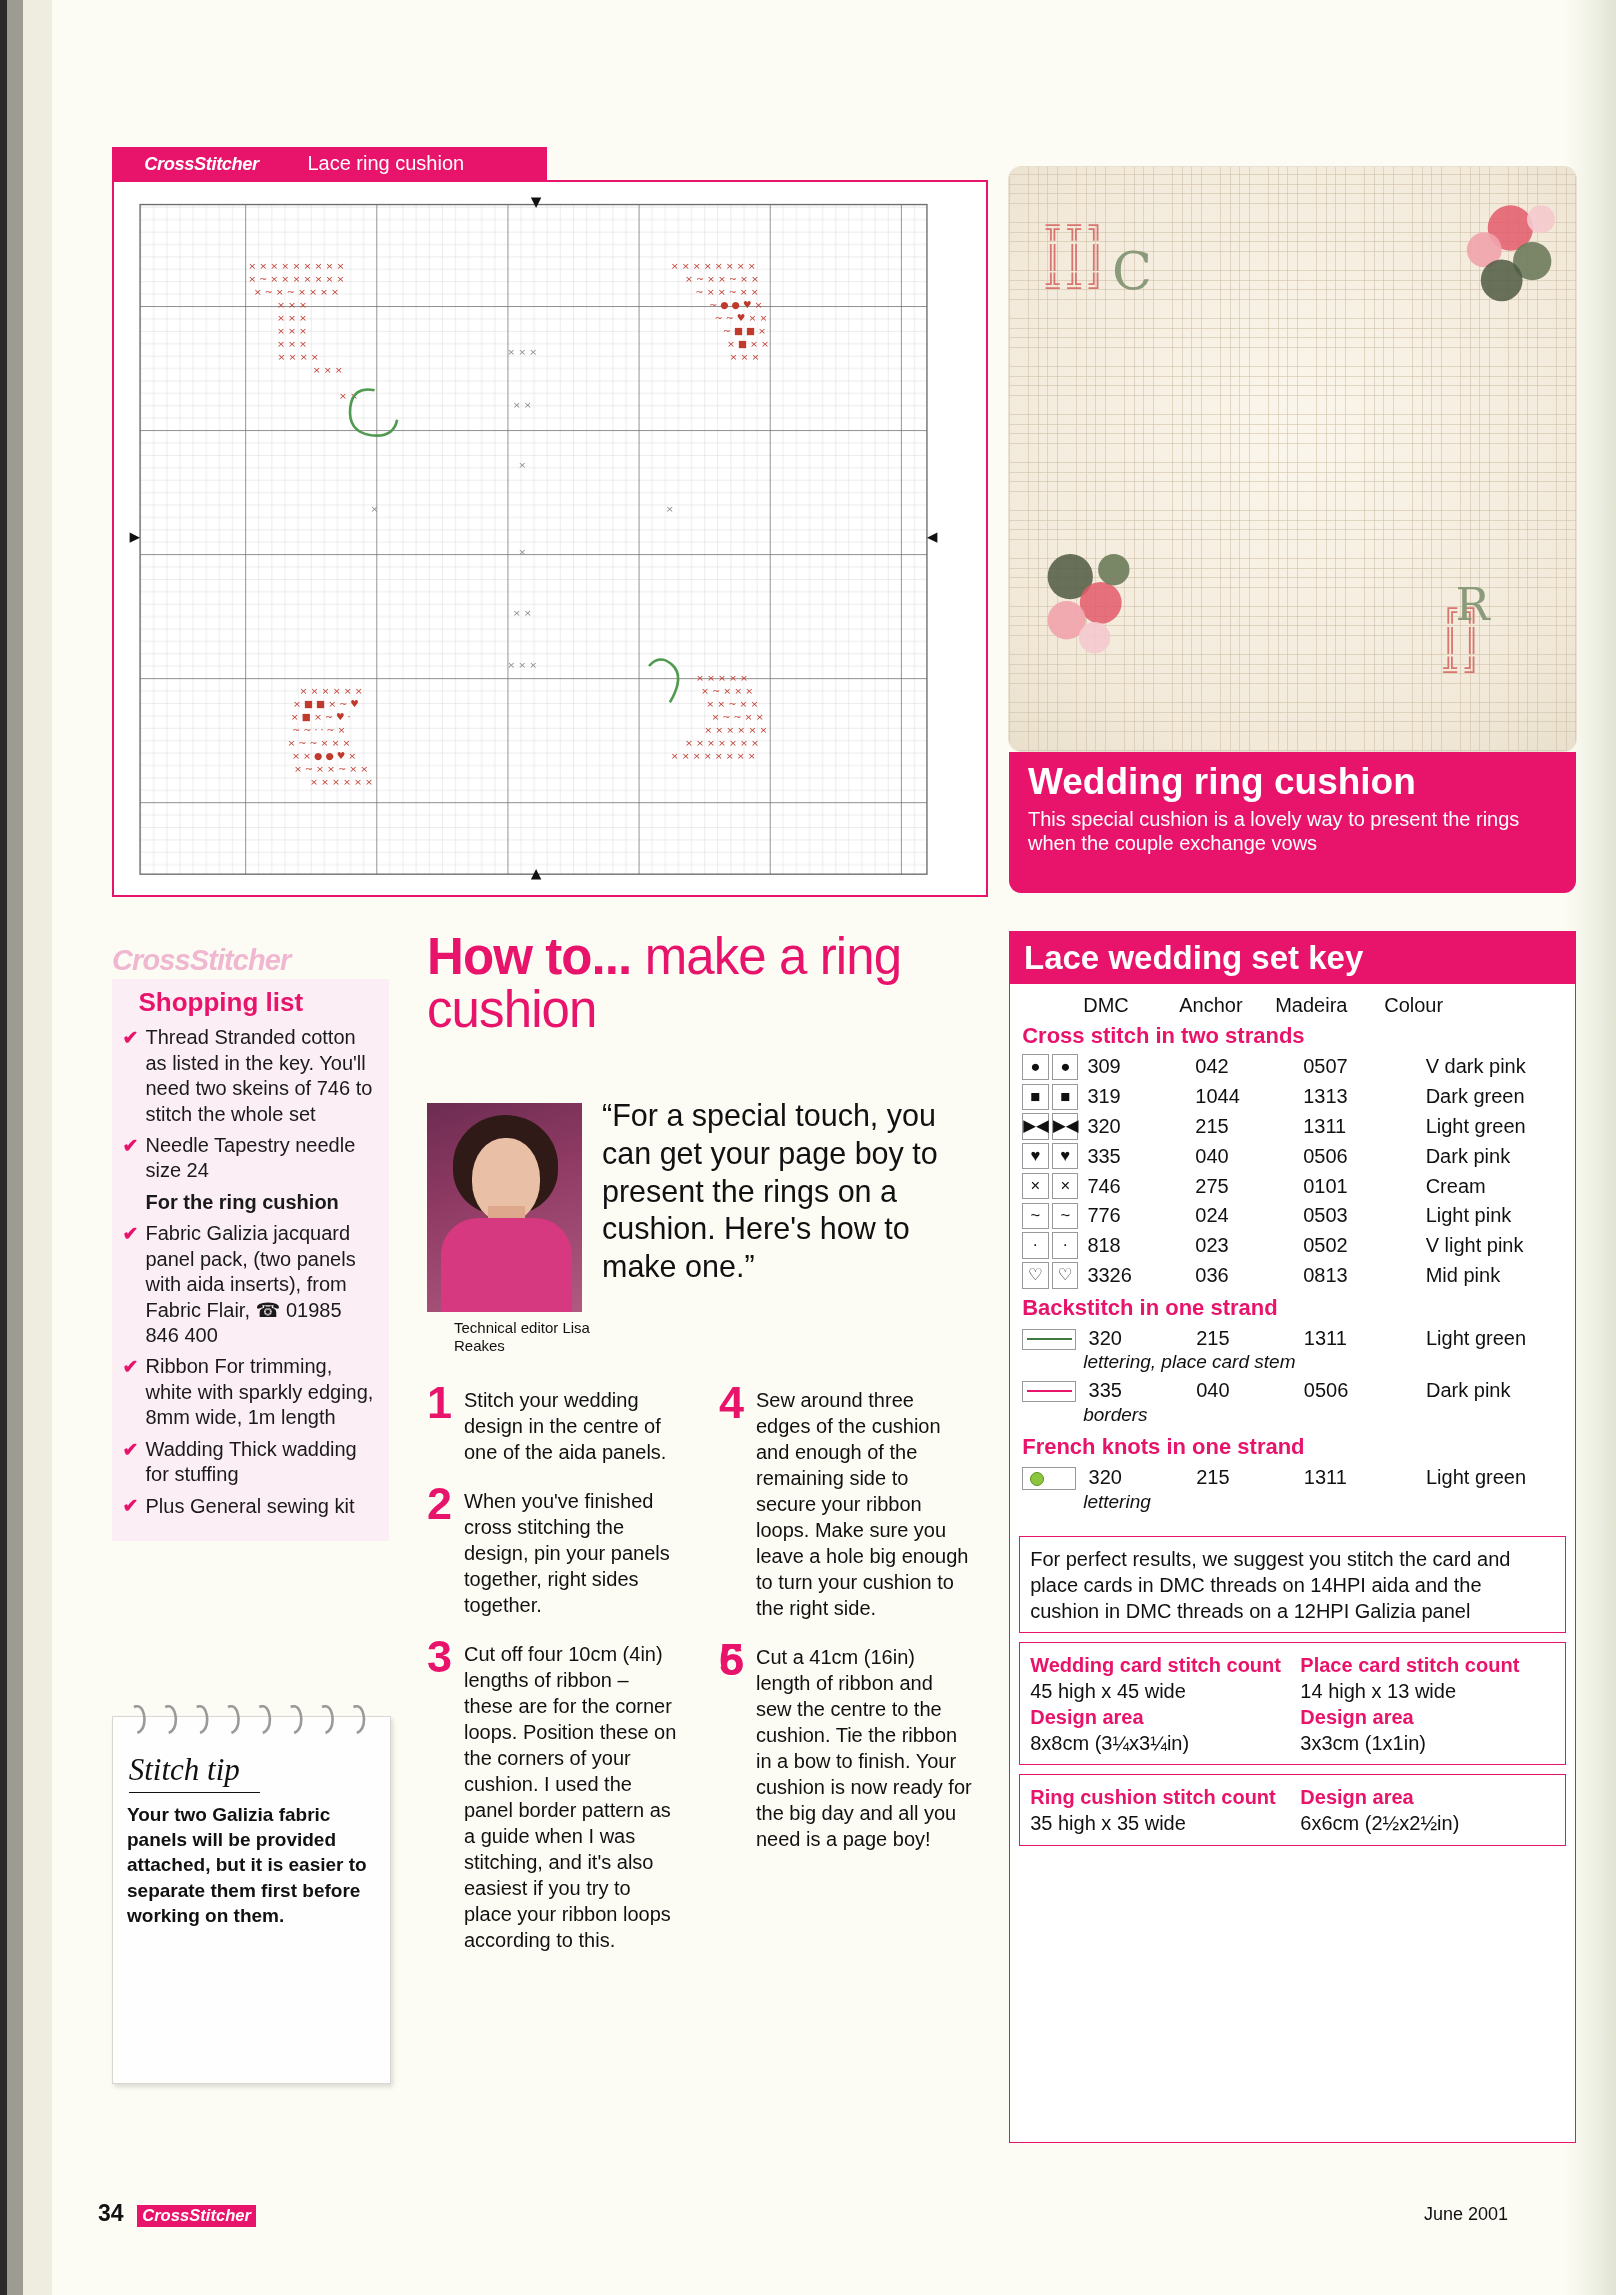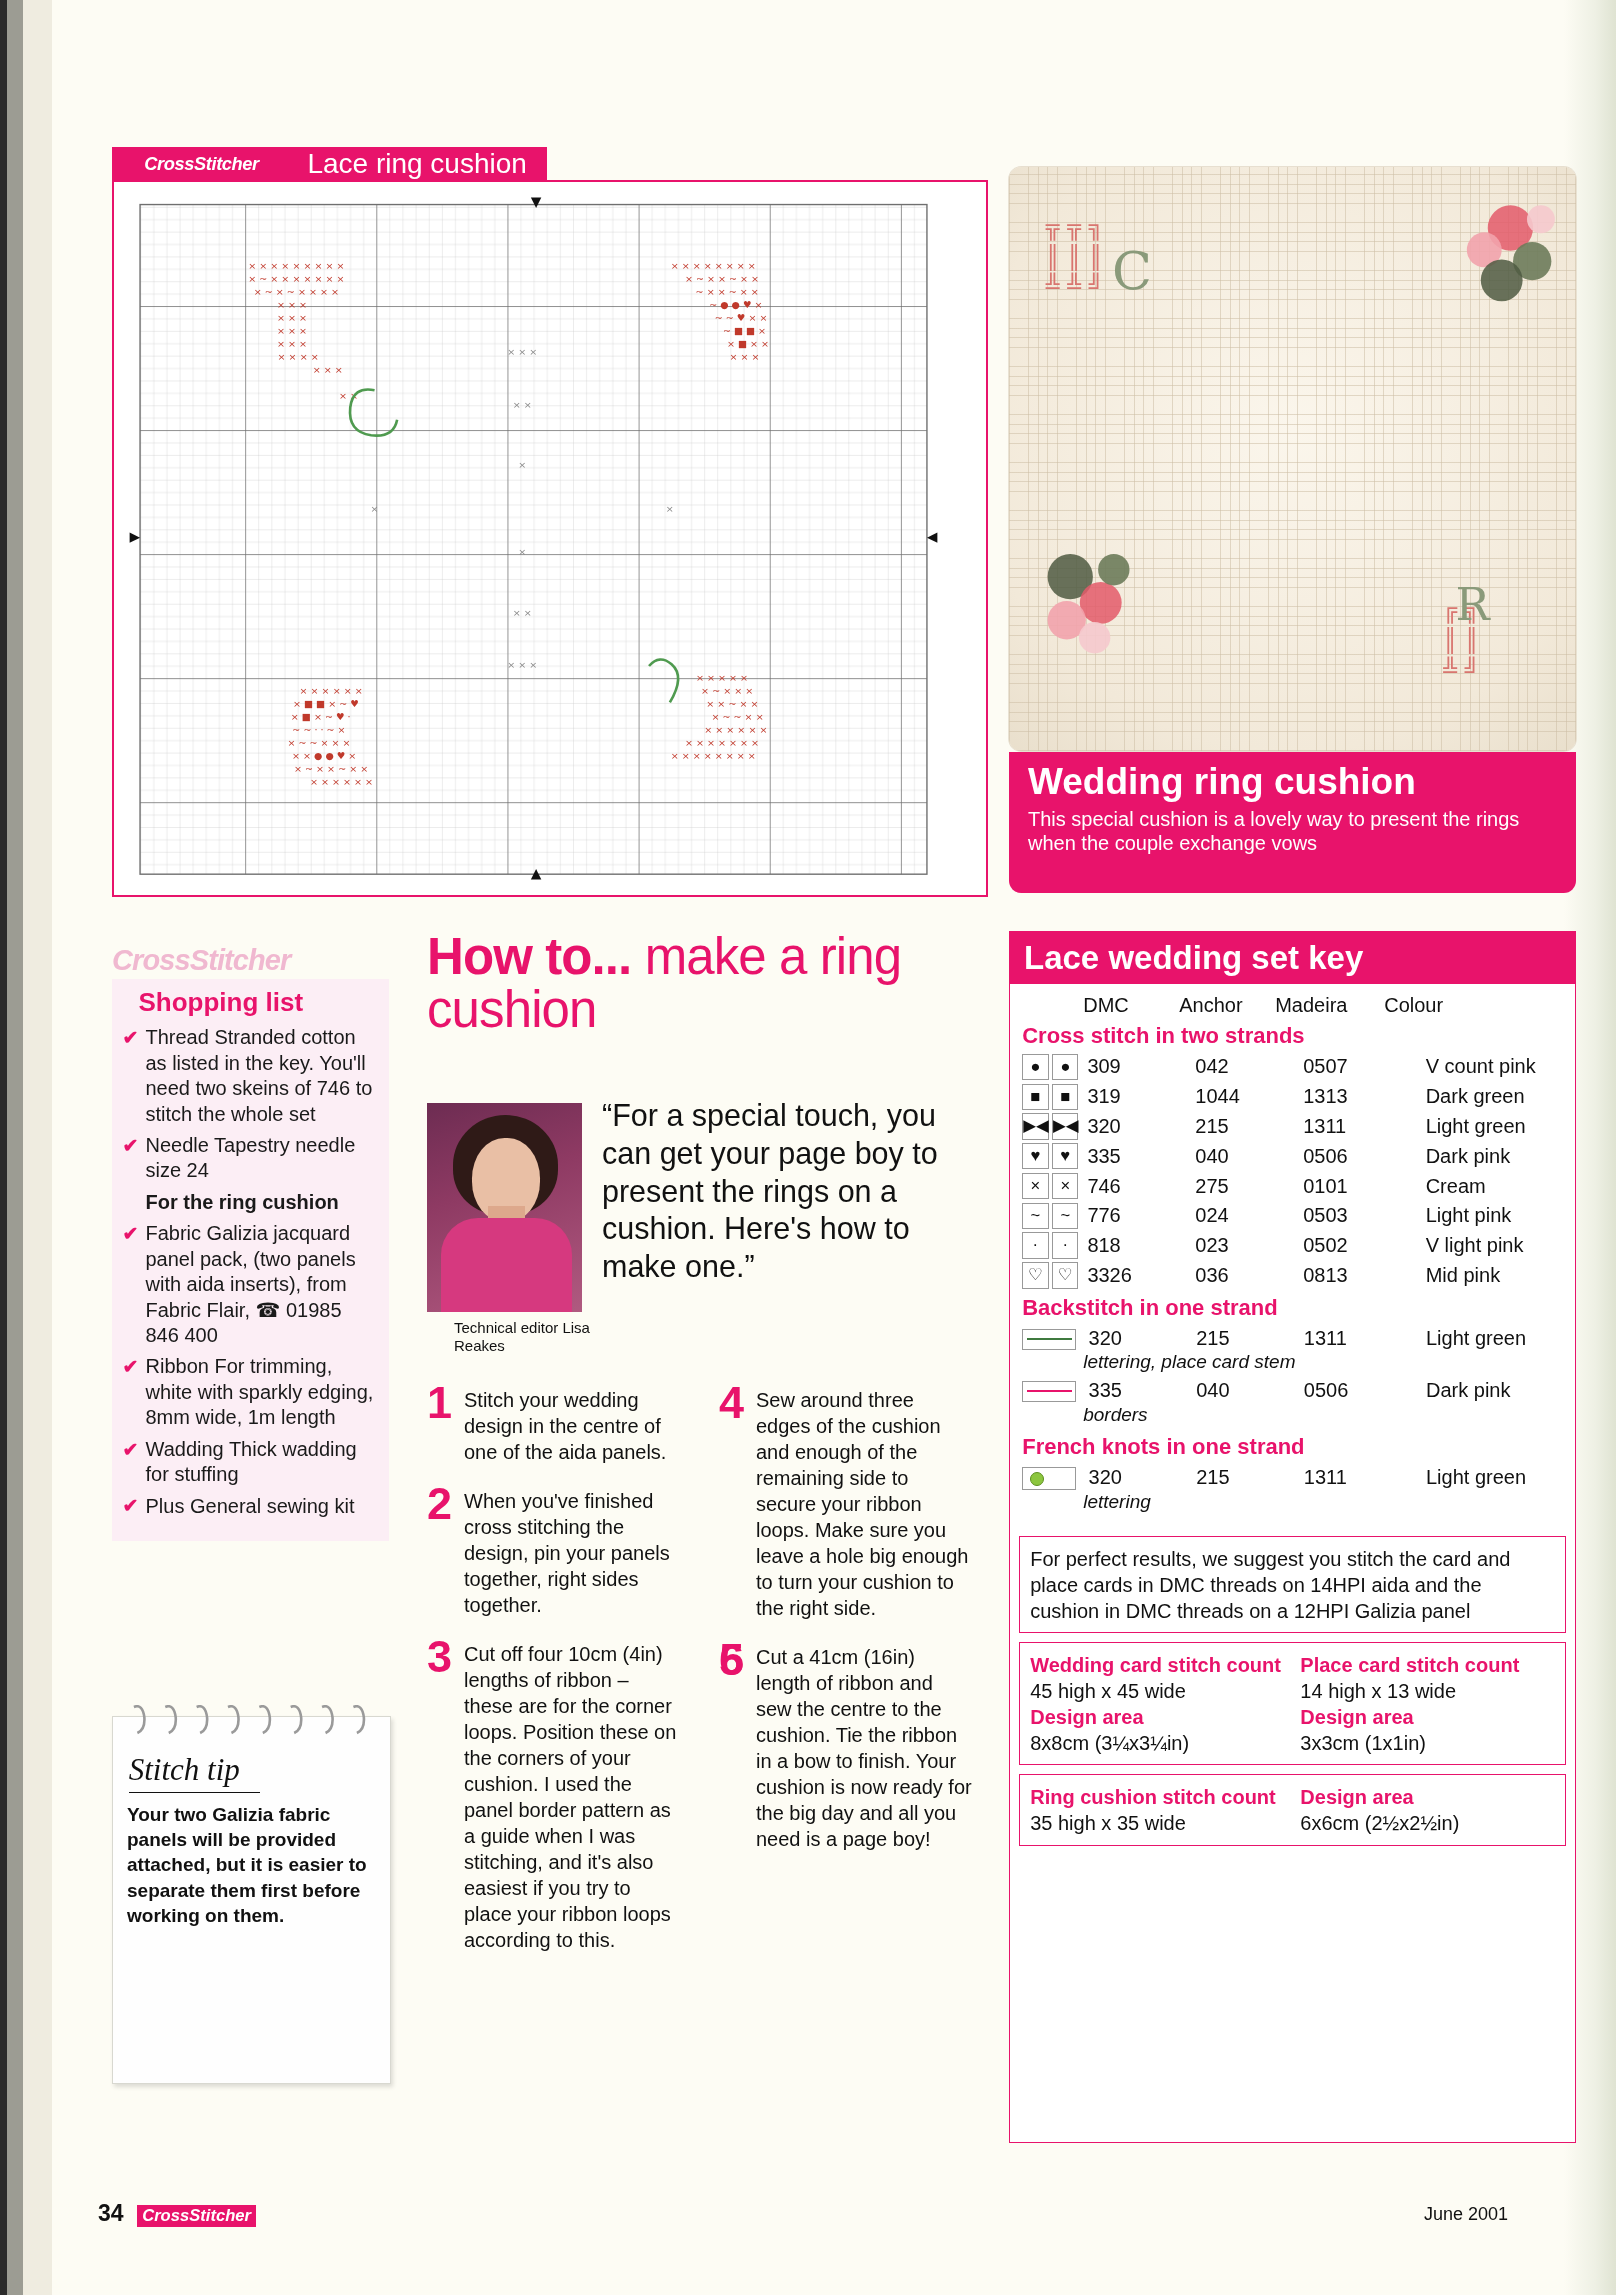--- a/index.html
+++ b/index.html
@@ -24,21 +24,21 @@
   
   .masthead{
     position:absolute;left:112px;top:147px;width:179px;height:33px;
     background:#e8136b;color:#fff;display:flex;align-items:center;justify-content:center;
     font-weight:bold;font-style:italic;font-size:18.3px;letter-spacing:-0.4px;
   }
   .masthead .cs1{color:#fff;}
   .headtag{
     position:absolute;left:290px;top:147px;height:33px;width:257px;
     background:#e8136b;color:#fff;display:flex;align-items:center;
-    padding-left:17.4px;font-size:28px;box-sizing:border-box;
+    padding-left:17.4px;font-size:20px;box-sizing:border-box;
   }
 
   
   .chartbox{
     position:absolute;left:112px;top:180px;width:876px;height:717px;
     border:2.6px solid #e8136b;background:#fff;box-sizing:border-box;
   }
   .grid-canvas{position:absolute;left:0;top:0;width:100%;height:100%;}
 
   
@@ -408,21 +408,21 @@
           <span class="c-col">Colour</span>
         </div>
         <div class="sect">Cross stitch in two strands</div>
         <table class="keytab">
           <tbody>
               <tr>
             <td class="sym"><span class="symbox">●</span><span class="symbox">●</span></td>
             <td class="c-dmc">309</td>
             <td class="c-anc">042</td>
             <td class="c-mad">0507</td>
-            <td class="c-col">V count pink</td>
+            <td class="c-col">V dark pink</td>
           </tr>
           <tr>
             <td class="sym"><span class="symbox">■</span><span class="symbox">■</span></td>
             <td>319</td>
             <td>1044</td>
             <td>1313</td>
             <td>Dark green</td>
           </tr>
           <tr>
             <td class="sym"><span class="symbox">▶◀</span><span class="symbox">▶◀</span></td>

